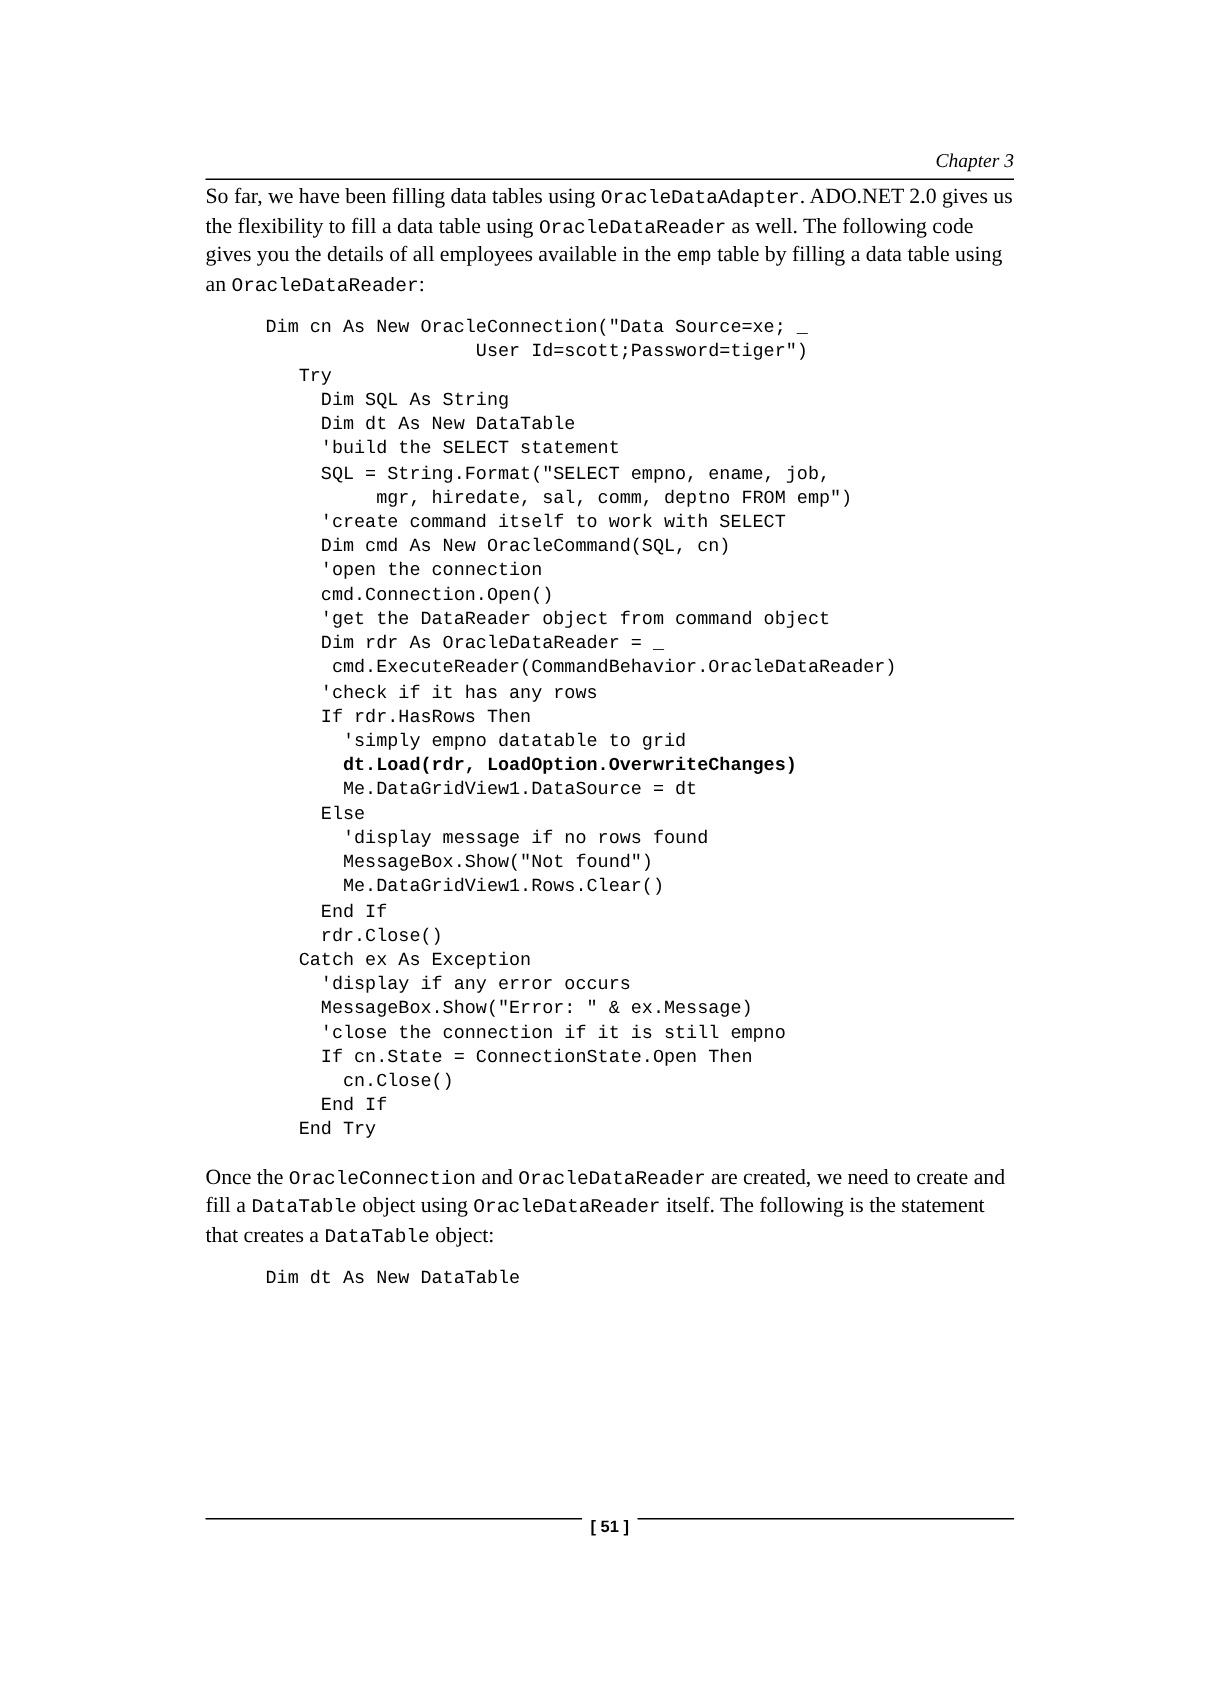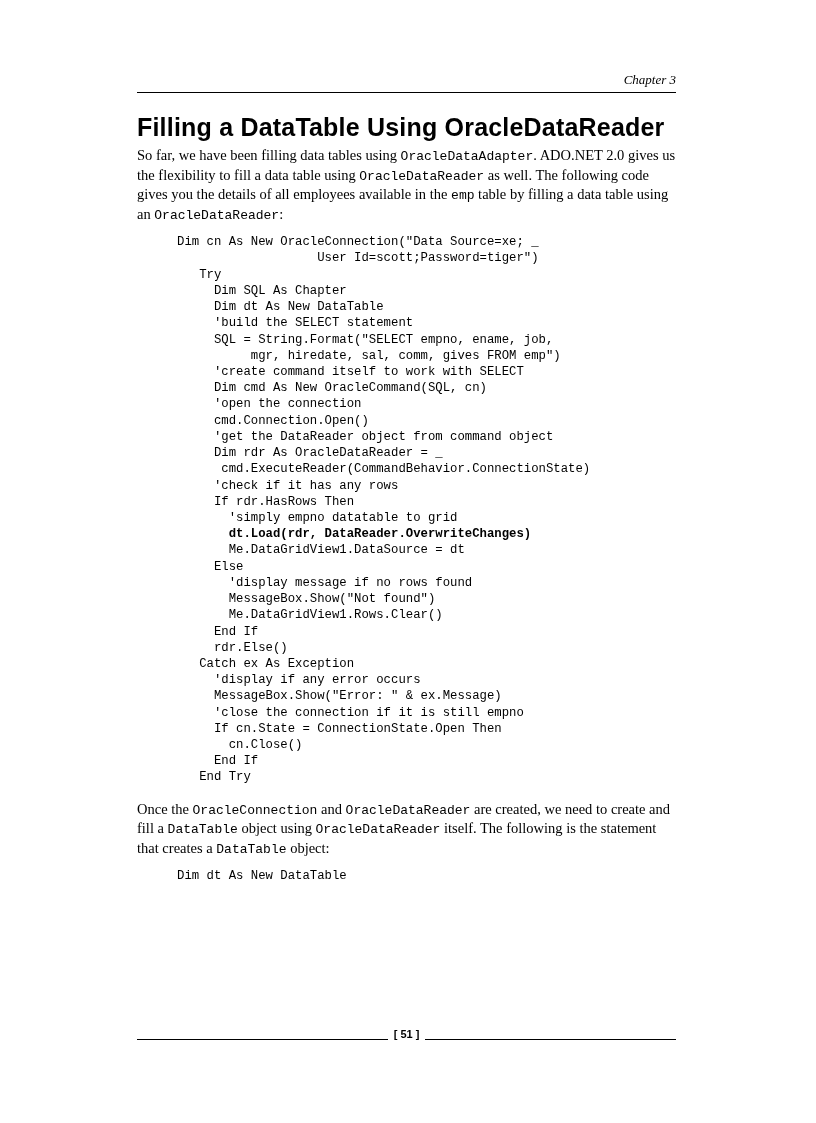--- a/index.html
+++ b/index.html
@@ -7,21 +7,21 @@
     padding: 0;
     background: #fff;
     font-family: "Book Antiqua", Palatino, "Palatino Linotype", Georgia, serif;
     color: #000;
   }
   .page {
     width: 816px;
     height: 1123px;
     position: relative;
     box-sizing: border-box;
-    padding: 90px 140px 0 137px;
+    padding: 117px 140px 0 137px;
   }
   .top-rule {
     border-top: 1.4px solid #000;
     margin-bottom: 2px;
   }
   .chapter-label {
     font-style: italic;
     font-size: 13px;
     text-align: right;
     margin-top: -18px;
@@ -49,23 +49,23 @@
     font-size: 12.3px;
     line-height: 1.32;
     white-space: pre;
     margin: 10px 0 14px 40px;
   }
   pre.code .bold { font-weight: 700; }
   .footer {
     position: absolute;
     left: 137px;
     right: 140px;
-    bottom: 83px;
+    bottom: 99px;
     display: flex;
-    align-items: flex-end;
+    align-items: flex-start;
   }
   .footer .line {
     flex: 1;
     border-top: 1.4px solid #000;
     height: 0;
   }
   .footer .num {
     font-family: Arial, Helvetica, sans-serif;
     font-weight: 700;
     font-size: 11px;
@@ -74,52 +74,51 @@
   }
 </style>
 </head>
 <body>
 
 <div class="page">
 
   <div class="chapter-label">Chapter 3</div>
   <div class="top-rule"></div>
 
-  <h1 class="title">Filling a DataTable Using OracleDataReader</h1>
 
   <p class="body">
     <span>So far, we have been filling data tables using </span><span class="mono">OracleDataAdapter</span><span>. ADO.NET 2.0 gives us the flexibility to fill a data table using </span><span class="mono">OracleDataReader</span><span> as well. The following code gives you the details of all employees available in the </span><span class="mono">emp</span><span> table by filling a data table using an </span><span class="mono">OracleDataReader</span><span>:</span>
   </p>
 
   <pre class="code"><span>Dim cn As New OracleConnection("Data Source=xe; _</span>
 <span>                   User Id=scott;Password=tiger")</span>
 <span>   Try</span>
-<span>     Dim SQL As Chapter</span>
+<span>     Dim SQL As String</span>
 <span>     Dim dt As New DataTable</span>
 <span>     'build the SELECT statement</span>
 <span>     SQL = String.Format("SELECT empno, ename, job,</span>
-<span>          mgr, hiredate, sal, comm, gives FROM emp")</span>
+<span>          mgr, hiredate, sal, comm, deptno FROM emp")</span>
 <span>     'create command itself to work with SELECT</span>
 <span>     Dim cmd As New OracleCommand(SQL, cn)</span>
 <span>     'open the connection</span>
 <span>     cmd.Connection.Open()</span>
 <span>     'get the DataReader object from command object</span>
 <span>     Dim rdr As OracleDataReader = _</span>
-<span>      cmd.ExecuteReader(CommandBehavior.ConnectionState)</span>
+<span>      cmd.ExecuteReader(CommandBehavior.OracleDataReader)</span>
 <span>     'check if it has any rows</span>
 <span>     If rdr.HasRows Then</span>
 <span>       'simply empno datatable to grid</span>
-<span class="bold">       dt.Load(rdr, DataReader.OverwriteChanges)</span>
+<span class="bold">       dt.Load(rdr, LoadOption.OverwriteChanges)</span>
 <span>       Me.DataGridView1.DataSource = dt</span>
 <span>     Else</span>
 <span>       'display message if no rows found</span>
 <span>       MessageBox.Show("Not found")</span>
 <span>       Me.DataGridView1.Rows.Clear()</span>
 <span>     End If</span>
-<span>     rdr.Else()</span>
+<span>     rdr.Close()</span>
 <span>   Catch ex As Exception</span>
 <span>     'display if any error occurs</span>
 <span>     MessageBox.Show("Error: " &amp; ex.Message)</span>
 <span>     'close the connection if it is still empno</span>
 <span>     If cn.State = ConnectionState.Open Then</span>
 <span>       cn.Close()</span>
 <span>     End If</span>
 <span>   End Try</span></pre>
 
   <p class="body">

